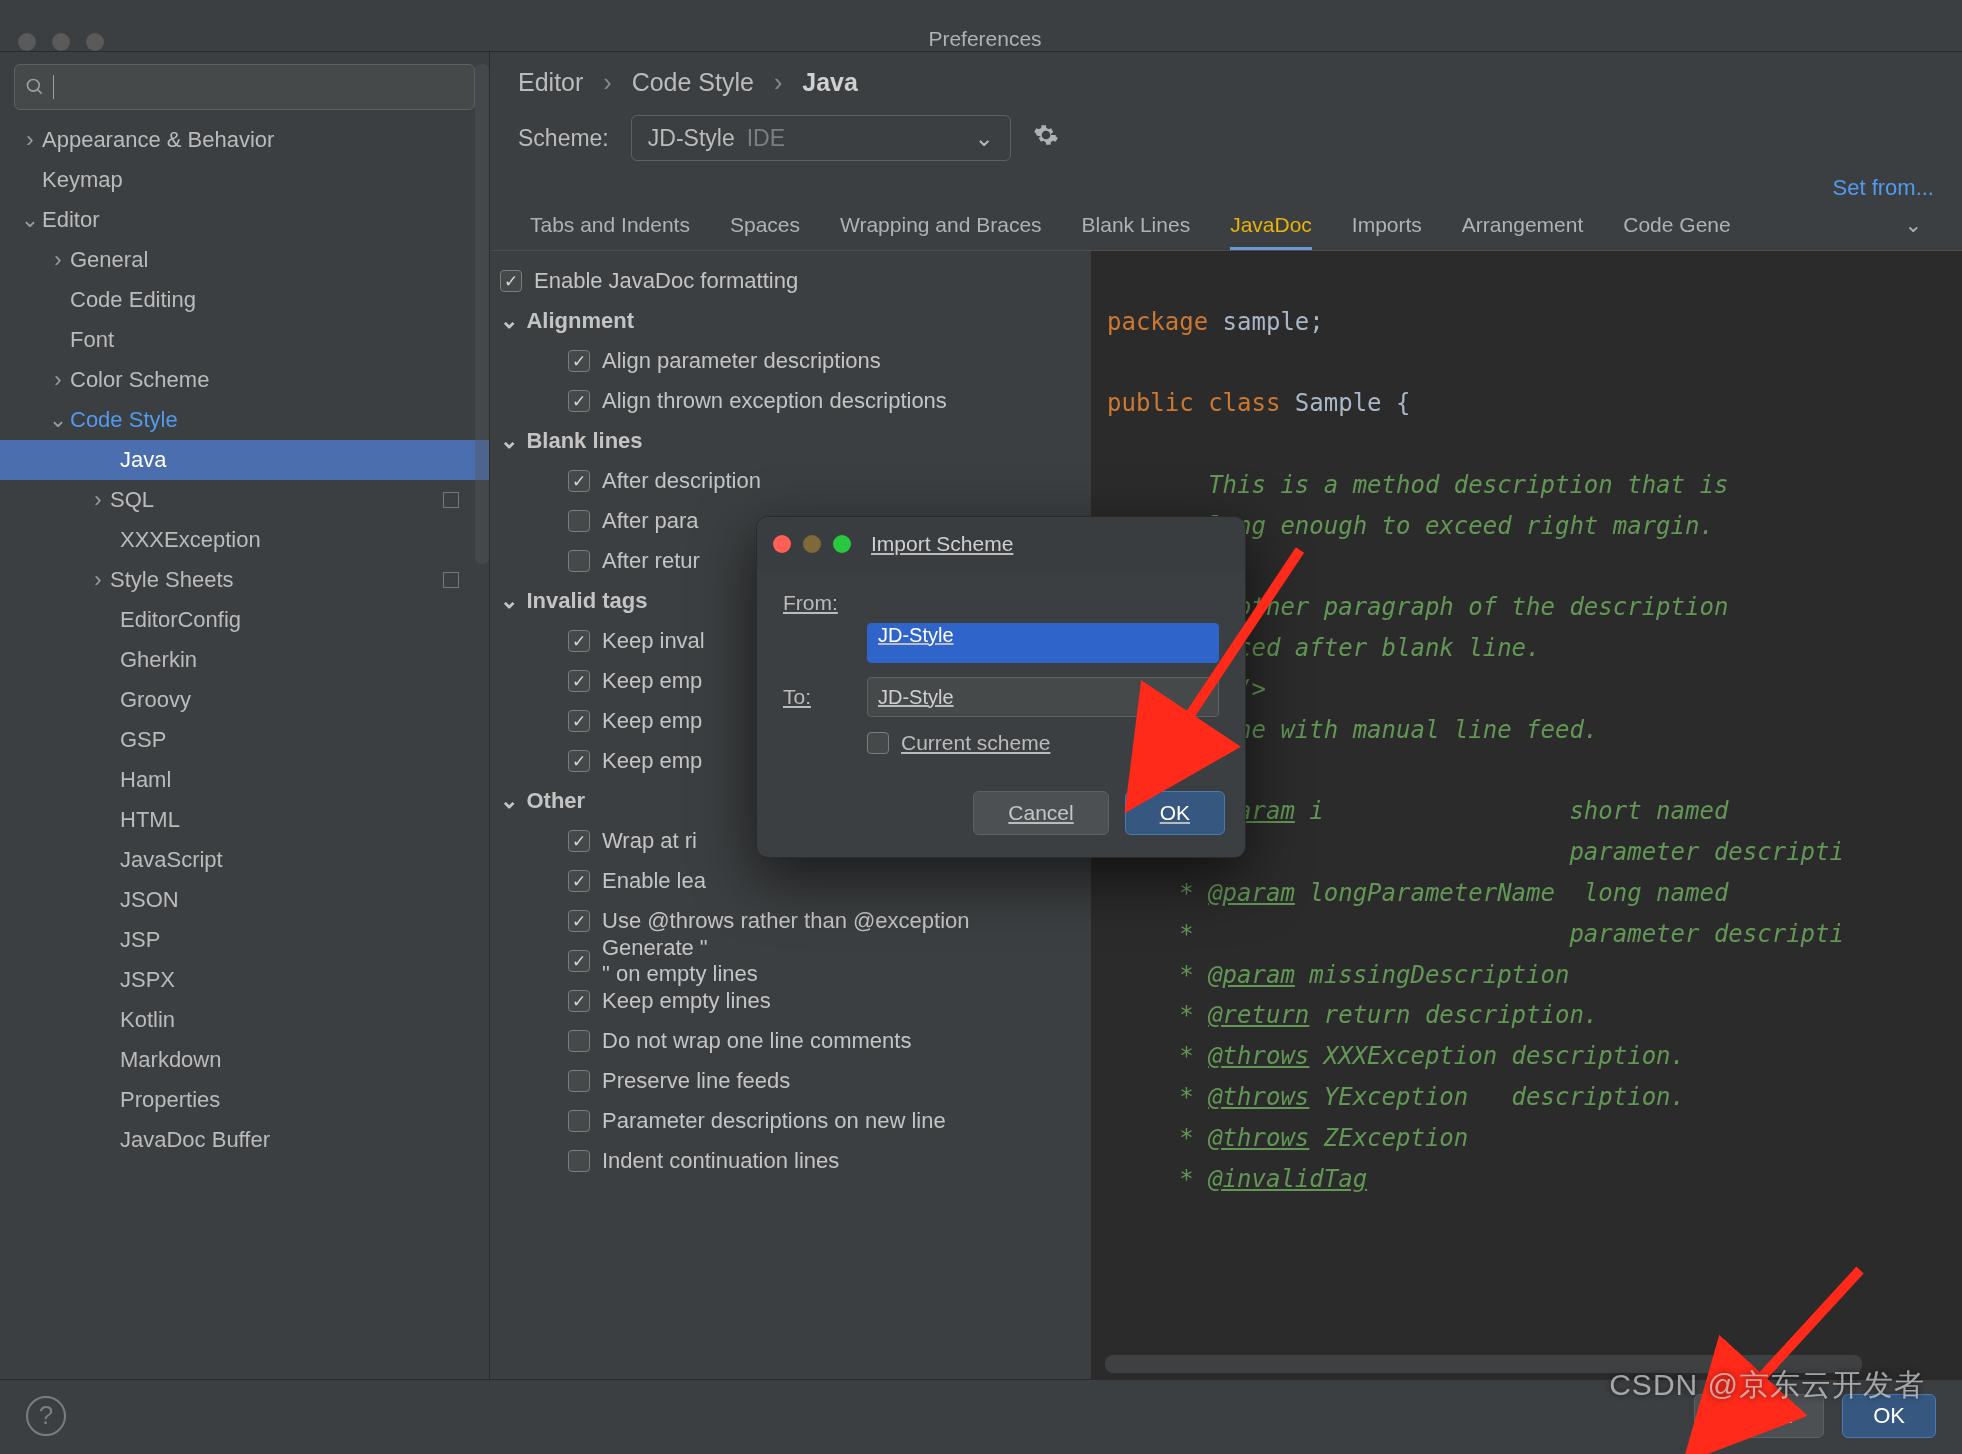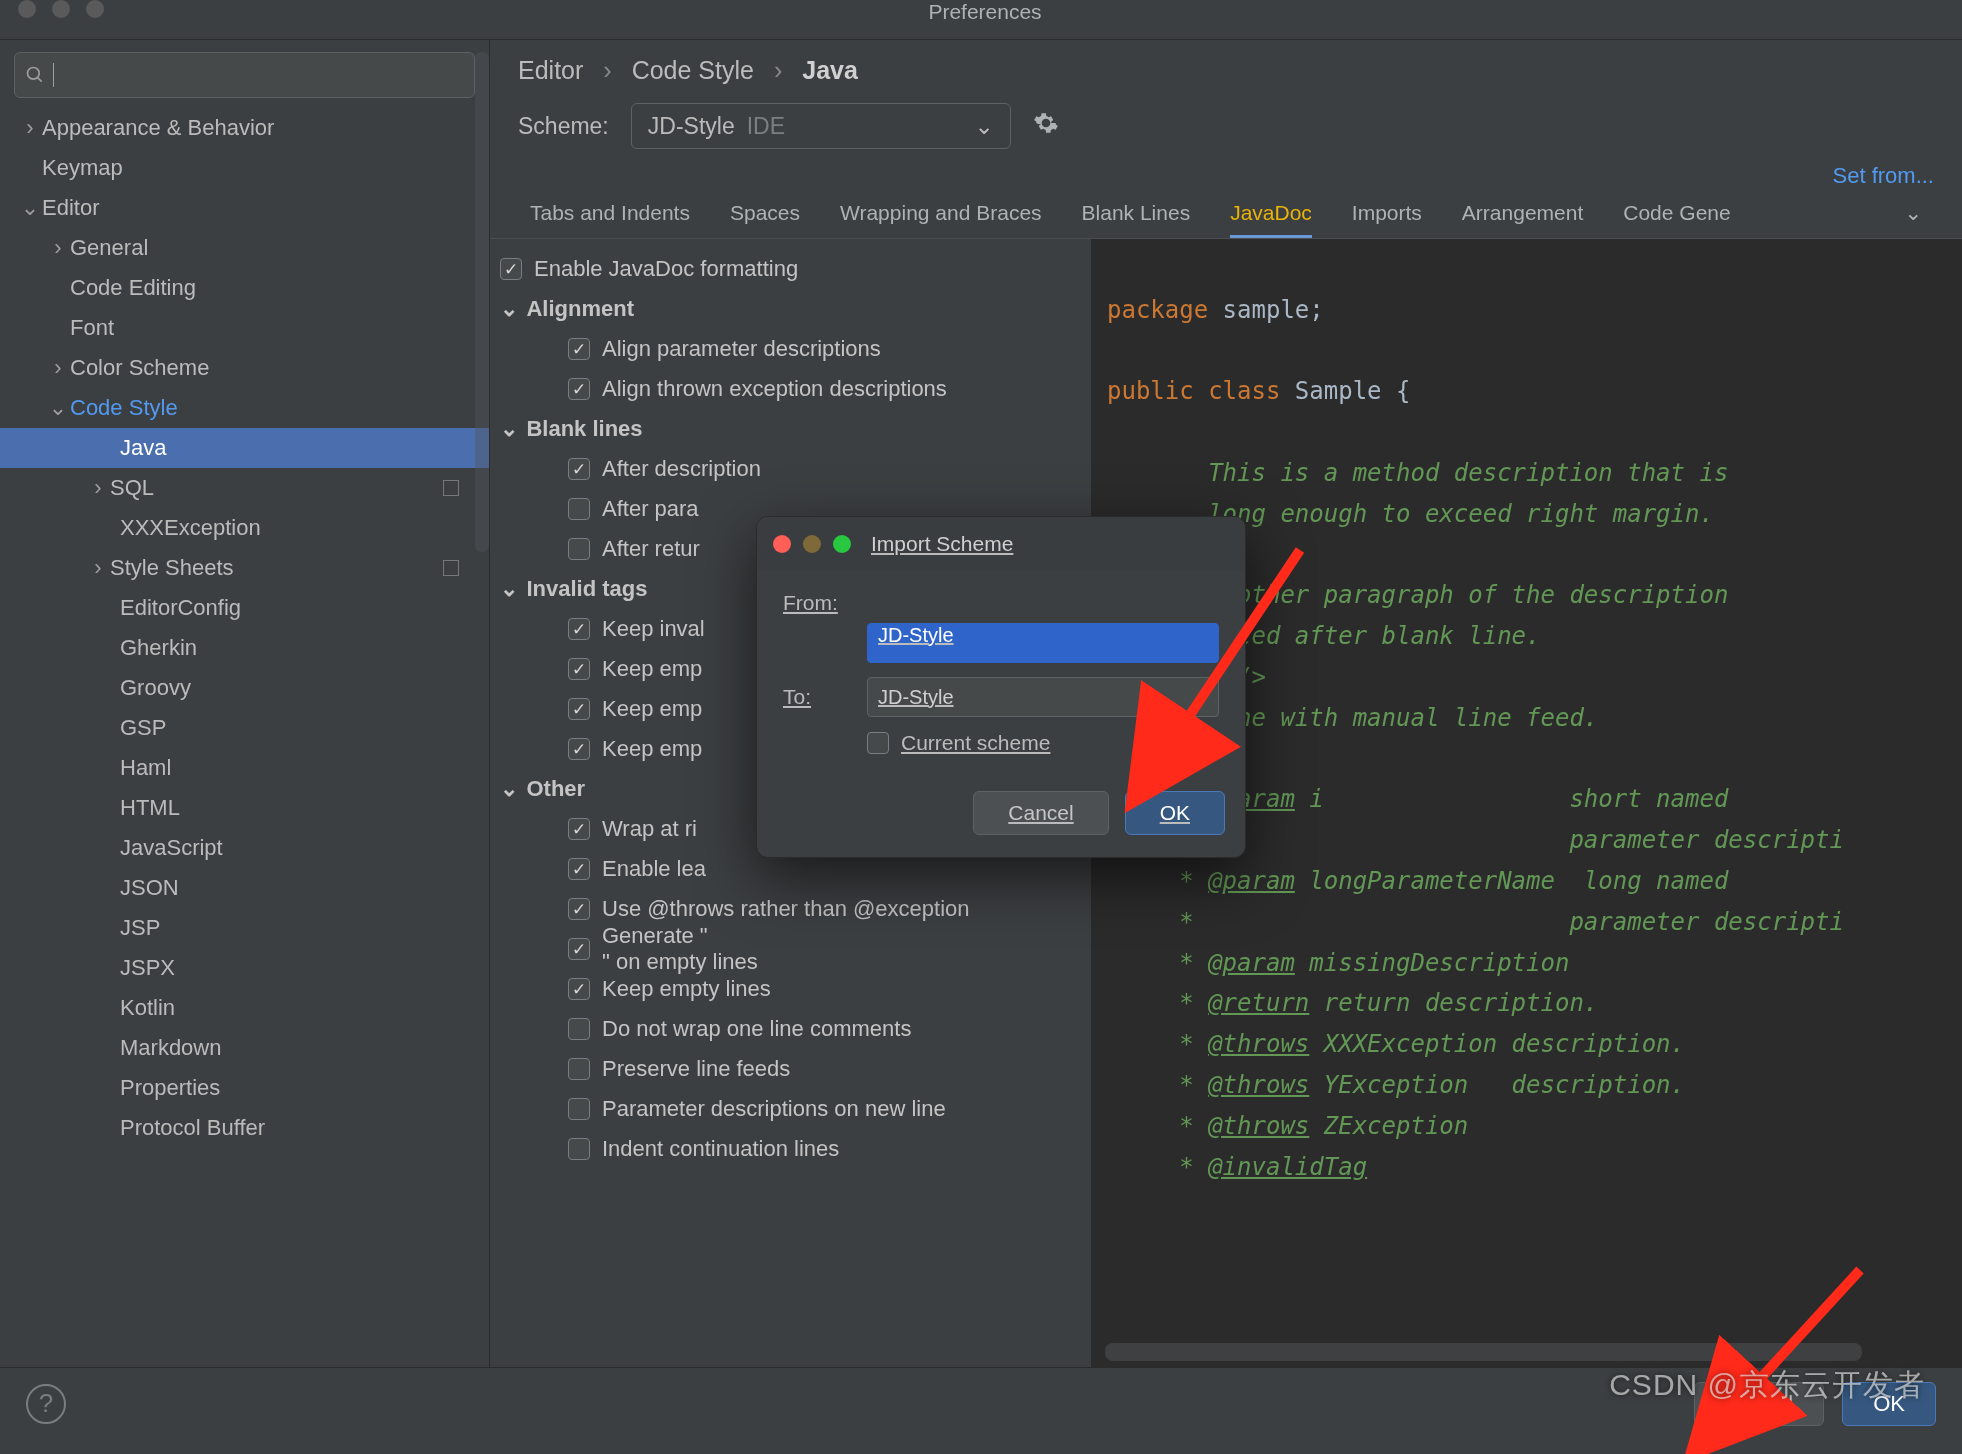--- a/index.html
+++ b/index.html
@@ -7,24 +7,24 @@
     font-family: -apple-system, "Helvetica Neue", Arial, sans-serif;
     font-size: 20px;
     background: #3c3f41;
     color: #bbbbbb;
     width: 1962px;
     height: 1454px;
     overflow: hidden;
     position: relative;
   }
   .titlebar {
-    height: 40px;
+    height: 52px;
     background: #3c3f41;
     display: flex;
-    align-items: flex-start;
+    align-items: flex-end;
     position: relative;
     border-bottom: 1px solid #2b2b2b;
     padding-left: 8px;
   }
   .traffic { position: absolute; left: 18px; display: flex; gap: 16px; }
   .traffic span { width: 18px; height: 18px; border-radius: 50%; background: #5a5a5a; display:inline-block; }
   .titlebar-title { margin: 0 auto; color: #aeb2b5; font-size: 21px; }
 
   .main { display: flex; height: calc(100% - 55px - 72px); }
   .sidebar {
@@ -246,21 +246,21 @@
         <div class="row lvl3">
           <span>Kotlin</span>
         </div>
         <div class="row lvl3">
           <span>Markdown</span>
         </div>
         <div class="row lvl3">
           <span>Properties</span>
         </div>
         <div class="row lvl3">
-          <span>Protocol Buffer</span>
+          <span>JavaDoc Buffer</span>
         </div>
       </div>
     <div class="sidebar-scroll"></div>
   </div>
 
   <div class="content">
     <div class="crumbs">
       <span>Editor</span>
       <span class="sep">›</span>
       <span>Code Style</span>

